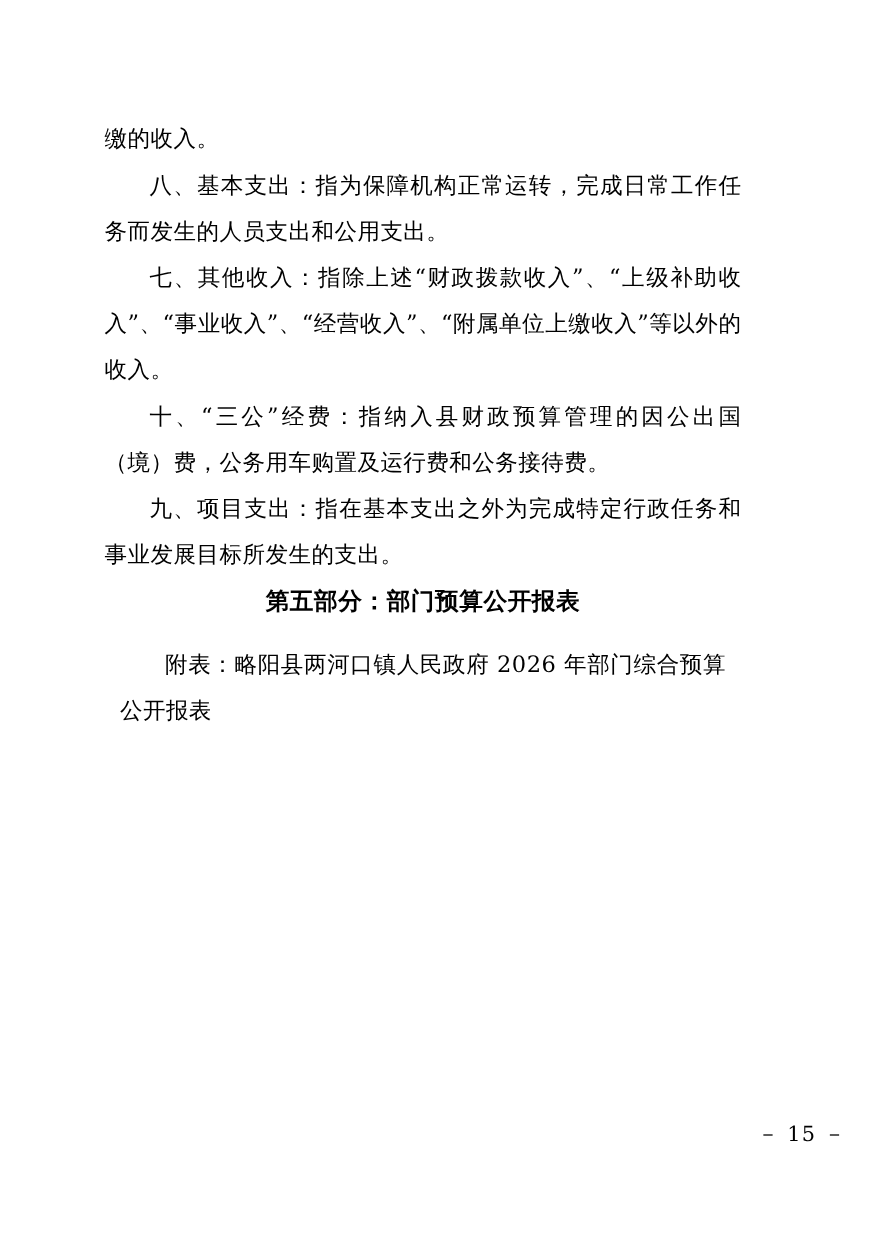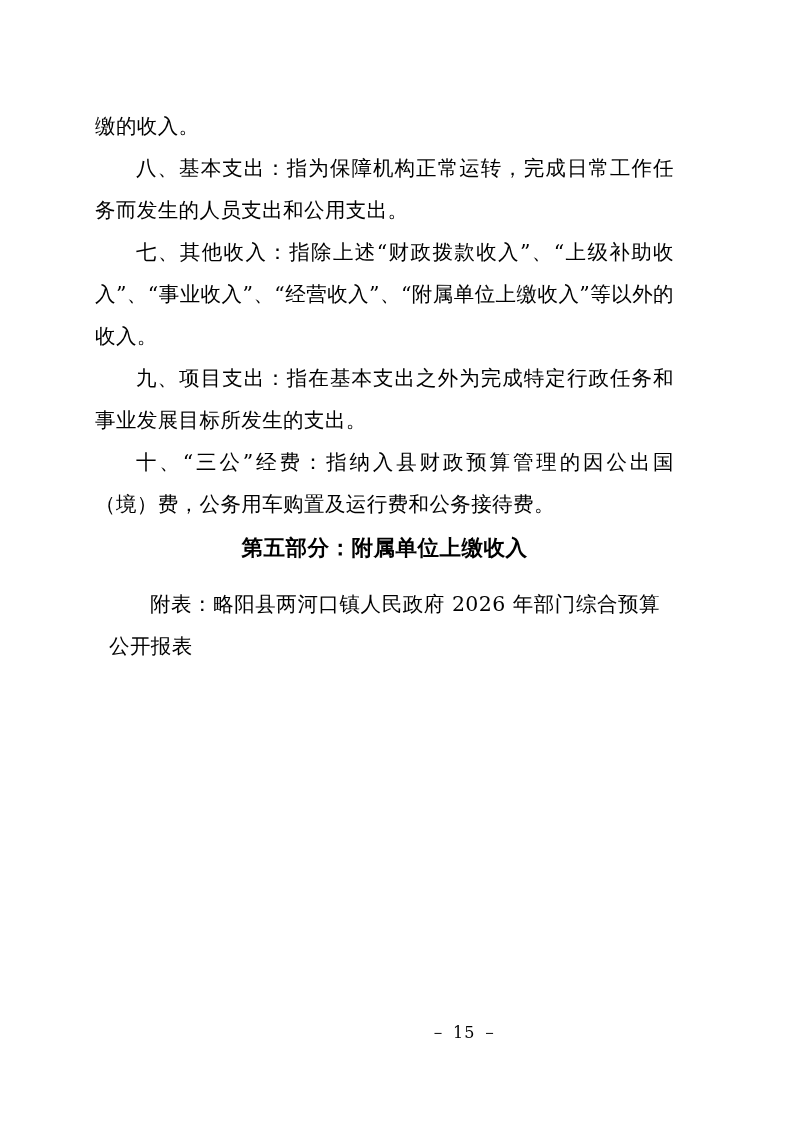--- a/index.html
+++ b/index.html
@@ -48,34 +48,34 @@
   }
   .attach {
     margin: 14px;
     text-indent: 2em;
   }
   .page-number {
     position: absolute;
     left: 0;
     right: 0;
     bottom: 78px;
-    text-align: left;
+    text-align: right;
     font-family: "DejaVu Serif", "Liberation Serif", serif;
-    font-size: 16px;
+    font-size: 19px;
     letter-spacing: 1px;
     padding-left: 430px;
   }
 </style>
 </head>
 <body>
 
 <div class="page">
   <div class="doc-body">
     <p class="para no-indent">缴的收入。</p>
     <p class="para">八、基本支出：指为保障机构正常运转，完成日常工作任务而发生的人员支出和公用支出。</p>
     <p class="para">七、其他收入：指除上述“财政拨款收入”、“上级补助收入”、“事业收入”、“经营收入”、“附属单位上缴收入”等以外的收入。</p>
+    <p class="para">十、“三公”经费：指纳入县财政预算管理的因公出国（境）费，公务用车购置及运行费和公务接待费。</p>
     <p class="para">九、项目支出：指在基本支出之外为完成特定行政任务和事业发展目标所发生的支出。</p>
-    <p class="para">十、“三公”经费：指纳入县财政预算管理的因公出国（境）费，公务用车购置及运行费和公务接待费。</p>
-    <h2 class="section-title">第五部分：附属单位上缴收入</h2>
+    <h2 class="section-title">第五部分：部门预算公开报表</h2>
     <p class="attach">附表：略阳县两河口镇人民政府 2026 年部门综合预算公开报表</p>
   </div>
   <div class="page-number">－ 15 －</div>
 </div>
 
 </body></html>

